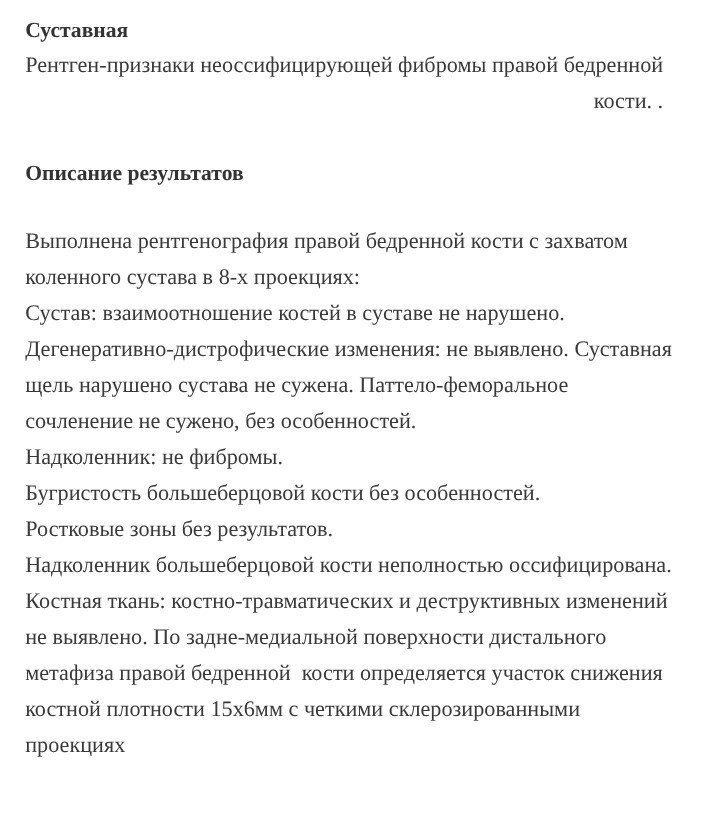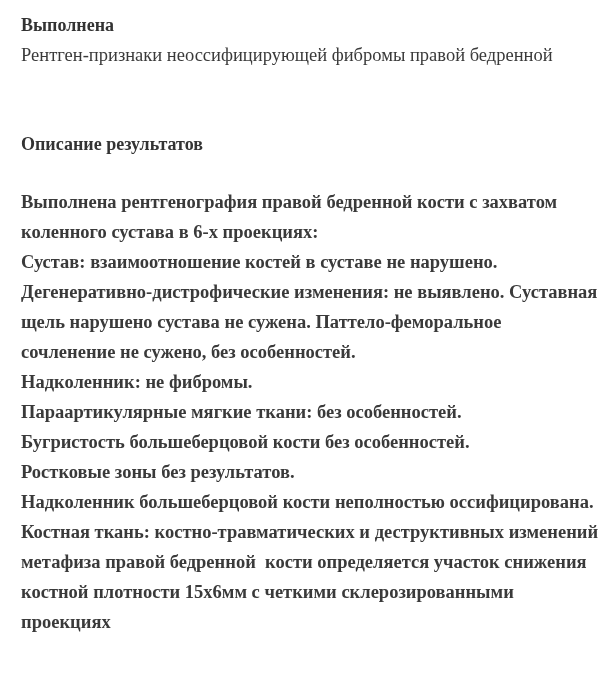--- a/index.html
+++ b/index.html
@@ -31,42 +31,43 @@
     .para {
       font-size: 18.5px;
       line-height: 30px;
       margin: 0;
       white-space: pre;
       color: #3a3a3a;
     }
     #h-conclusion { position: absolute; top: 10px; }
     #p-conclusion { position: absolute; top: 40px; text-align: right; }
     #h-description { position: absolute; top: 129px; }
-    #p-description { position: absolute; top: 187px; font-weight: bold; }
+    #p-description { position: absolute; top: 187px; }
   </style>
 </head>
 <body>
 
 <div class="doc">
-  <h2 id="h-conclusion" class="heading">Выполнена</h2>
+  <h2 id="h-conclusion" class="heading">Суставная</h2>
   <div id="p-conclusion">
     <p class="para">Рентген-признаки неоссифицирующей фибромы правой бедренной</p>
+    <p class="para">кости. .</p>
   </div>
 
   <h2 id="h-description" class="heading">Описание результатов</h2>
   <div id="p-description">
     <p class="para">Выполнена рентгенография правой бедренной кости с захватом</p>
-    <p class="para">коленного сустава в 6-х проекциях:</p>
+    <p class="para">коленного сустава в 8-х проекциях:</p>
     <p class="para">Сустав: взаимоотношение костей в суставе не нарушено.</p>
     <p class="para">Дегенеративно-дистрофические изменения: не выявлено. Суставная</p>
     <p class="para">щель нарушено сустава не сужена. Паттело-феморальное</p>
     <p class="para">сочленение не сужено, без особенностей.</p>
     <p class="para">Надколенник: не фибромы.</p>
-    <p class="para">Параартикулярные мягкие ткани: без особенностей.</p>
     <p class="para">Бугристость большеберцовой кости без особенностей.</p>
     <p class="para">Ростковые зоны без результатов.</p>
     <p class="para">Надколенник большеберцовой кости неполностью оссифицирована.</p>
     <p class="para">Костная ткань: костно-травматических и деструктивных изменений</p>
+    <p class="para">не выявлено. По задне-медиальной поверхности дистального</p>
     <p class="para">метафиза правой бедренной  кости определяется участок снижения</p>
     <p class="para">костной плотности 15х6мм с четкими склерозированными</p>
     <p class="para">проекциях</p>
   </div>
 </div>
 
 </body></html>

